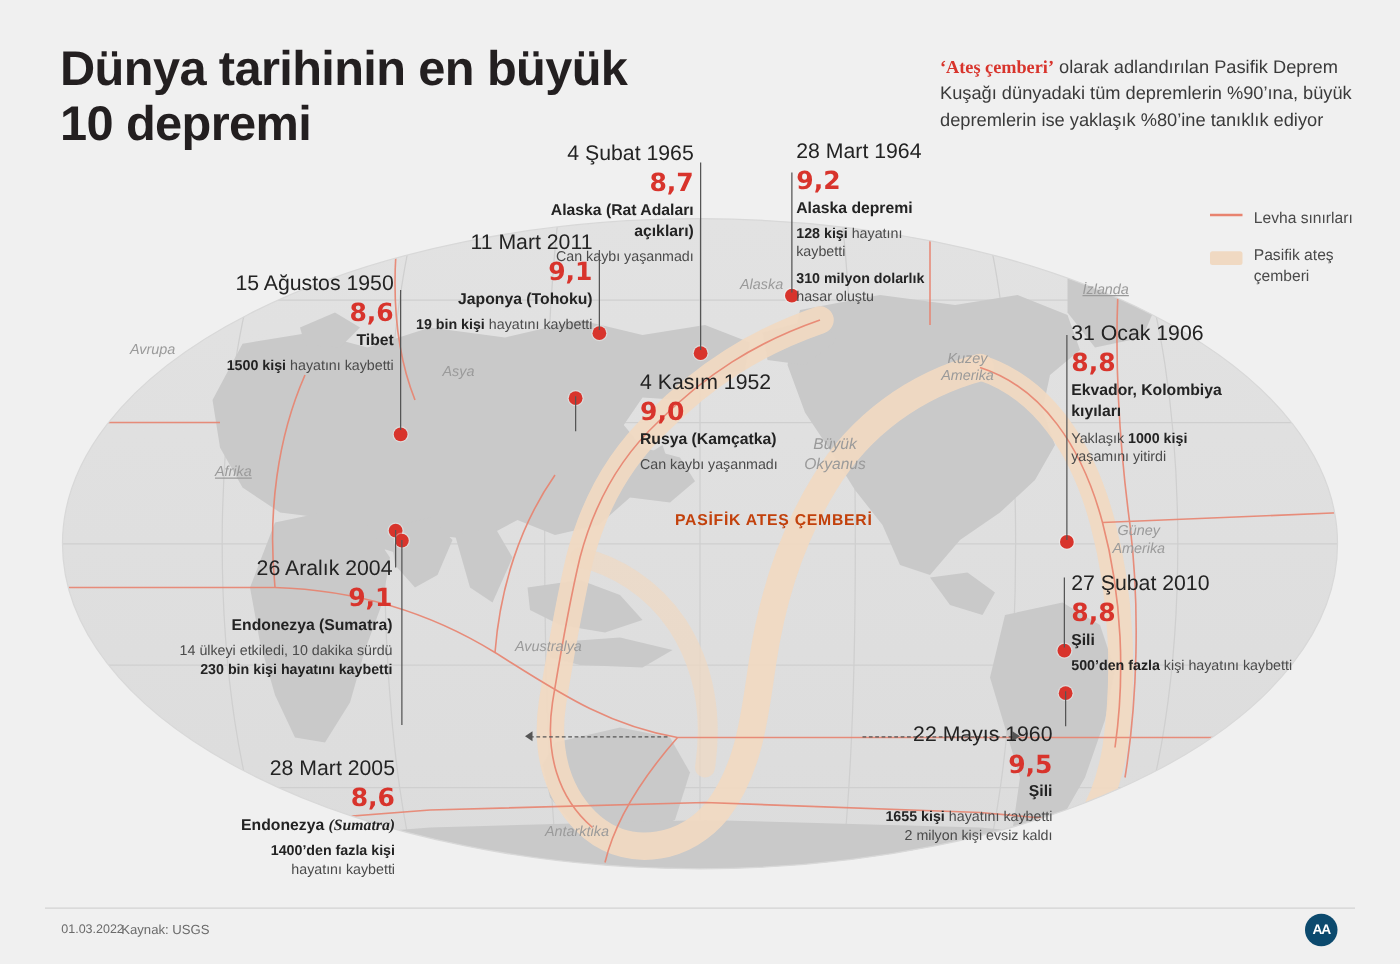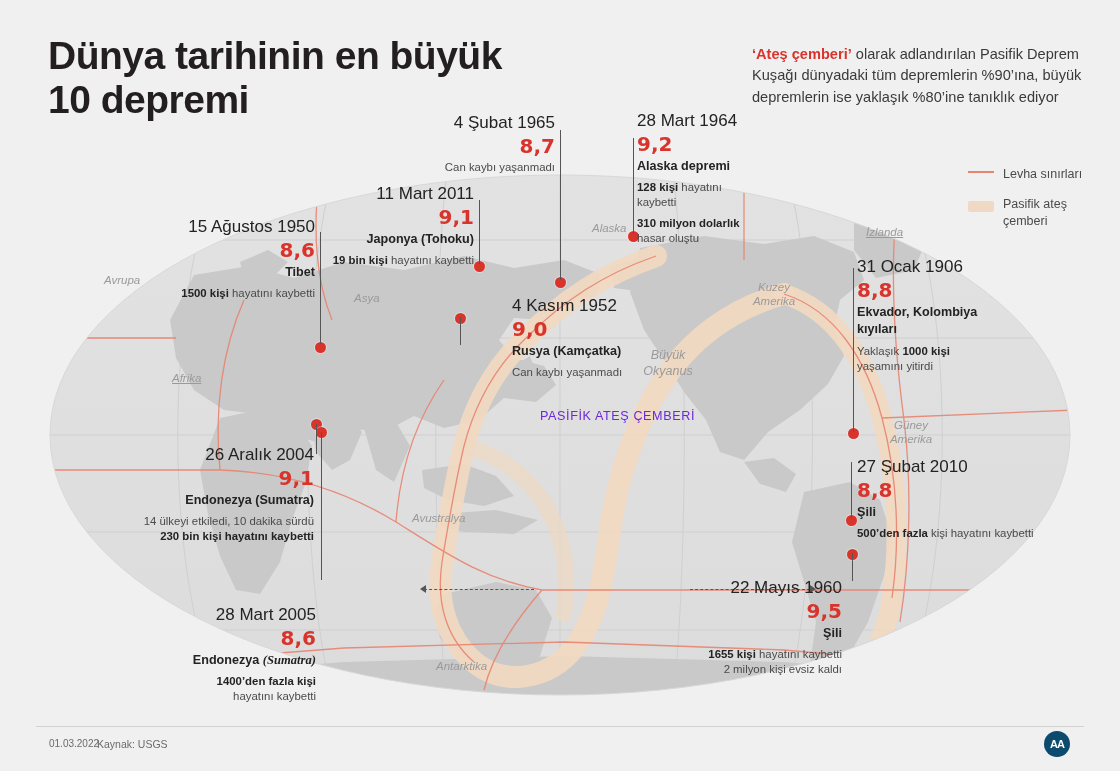--- a/index.html
+++ b/index.html
@@ -17,21 +17,21 @@
   .title{
     position:absolute;left:48px;top:34px;width:640px;
     font-size:39px;line-height:1.12;font-weight:bold;letter-spacing:-0.5px;
     color:#231f20;
   }
   
   .intro{
     position:absolute;left:752px;top:44px;width:330px;
     font-size:14.6px;line-height:1.46;color:#3a3a3a;
   }
-  .intro b{color:#d8342c;font-weight:bold;}
+  .intro b{color:#d8342c;font-weight:bold;font-family:Liberation Serif, serif;}
 
   
   .legend{position:absolute;left:968px;top:166px;width:140px;font-size:12.5px;color:#4a4a4a;}
   .legend-row{display:flex;align-items:flex-start;margin-bottom:14px;}
   .legend-swatch{flex:0 0 auto;width:26px;margin-right:9px;margin-top:5px;}
   .swatch-line{height:2px;background:#e8836f;}
   .swatch-band{height:11px;background:#f0d9c2;border-radius:2px;}
   .legend-label{line-height:1.3;}
 
   
@@ -51,21 +51,21 @@
   .callout.left{text-align:left;}
 
   
   .leader{position:absolute;background:#555;width:1px;}
   .dot{position:absolute;width:11px;height:11px;border-radius:50%;background:#d8342c;
        box-shadow:0 0 0 1px rgba(255,255,255,.35);}
 
   
   .rof{
     position:absolute;left:540px;top:409px;
-    font-size:12.6px;font-weight:normal;color:#6d28d9;letter-spacing:.6px;
+    font-size:12.6px;font-weight:bold;color:#c2410c;letter-spacing:.6px;
   }
   .rof-arrow{position:absolute;height:1px;border-top:1px dashed #555;top:419px;}
   .rof-head{position:absolute;top:415px;width:0;height:0;
      border-top:4px solid transparent;border-bottom:4px solid transparent;}
 
   
   .geo{position:absolute;color:#9a9a9a;font-size:11.5px;font-style:italic;}
   .geo.big{font-size:12.5px;}
 
   
@@ -249,20 +249,21 @@
     <div class="date">28 Mart 1964</div>
     <div class="mag">9,2</div>
     <div class="place">Alaska depremi</div>
     <div class="det"><b>128 kişi</b> hayatını kaybetti</div>
     <div class="det" style="margin-top:6px;"><b>310 milyon dolarlık</b> hasar oluştu</div>
   </div>
 
   <div class="callout right" style="left:400px;top:112px;width:155px;">
     <div class="date">4 Şubat 1965</div>
     <div class="mag">8,7</div>
+    <div class="place">Alaska (Rat Adaları açıkları)</div>
     <div class="det">Can kaybı yaşanmadı</div>
   </div>
 
   <div class="callout right" style="left:330px;top:183px;width:144px;">
     <div class="date">11 Mart 2011</div>
     <div class="mag">9,1</div>
     <div class="place">Japonya (Tohoku)</div>
     <div class="det"><b>19 bin kişi</b> hayatını kaybetti</div>
   </div>
 

